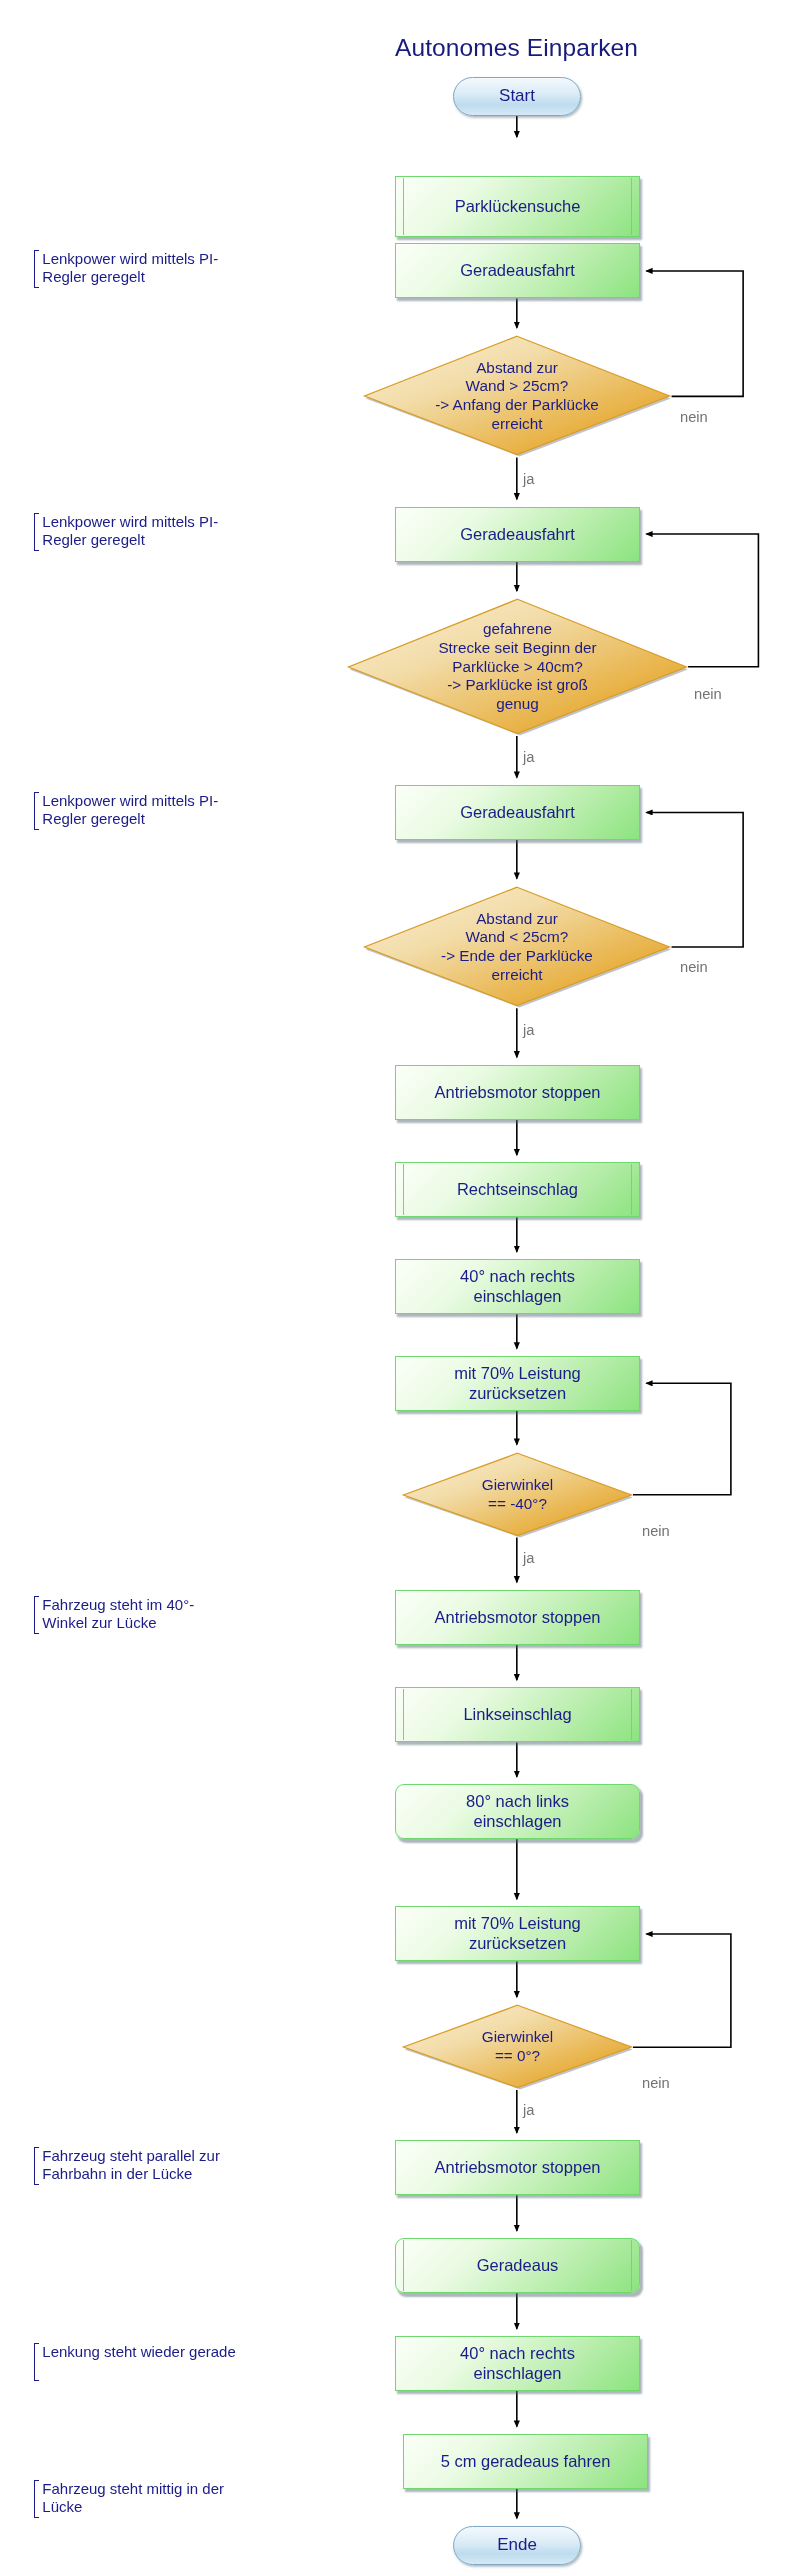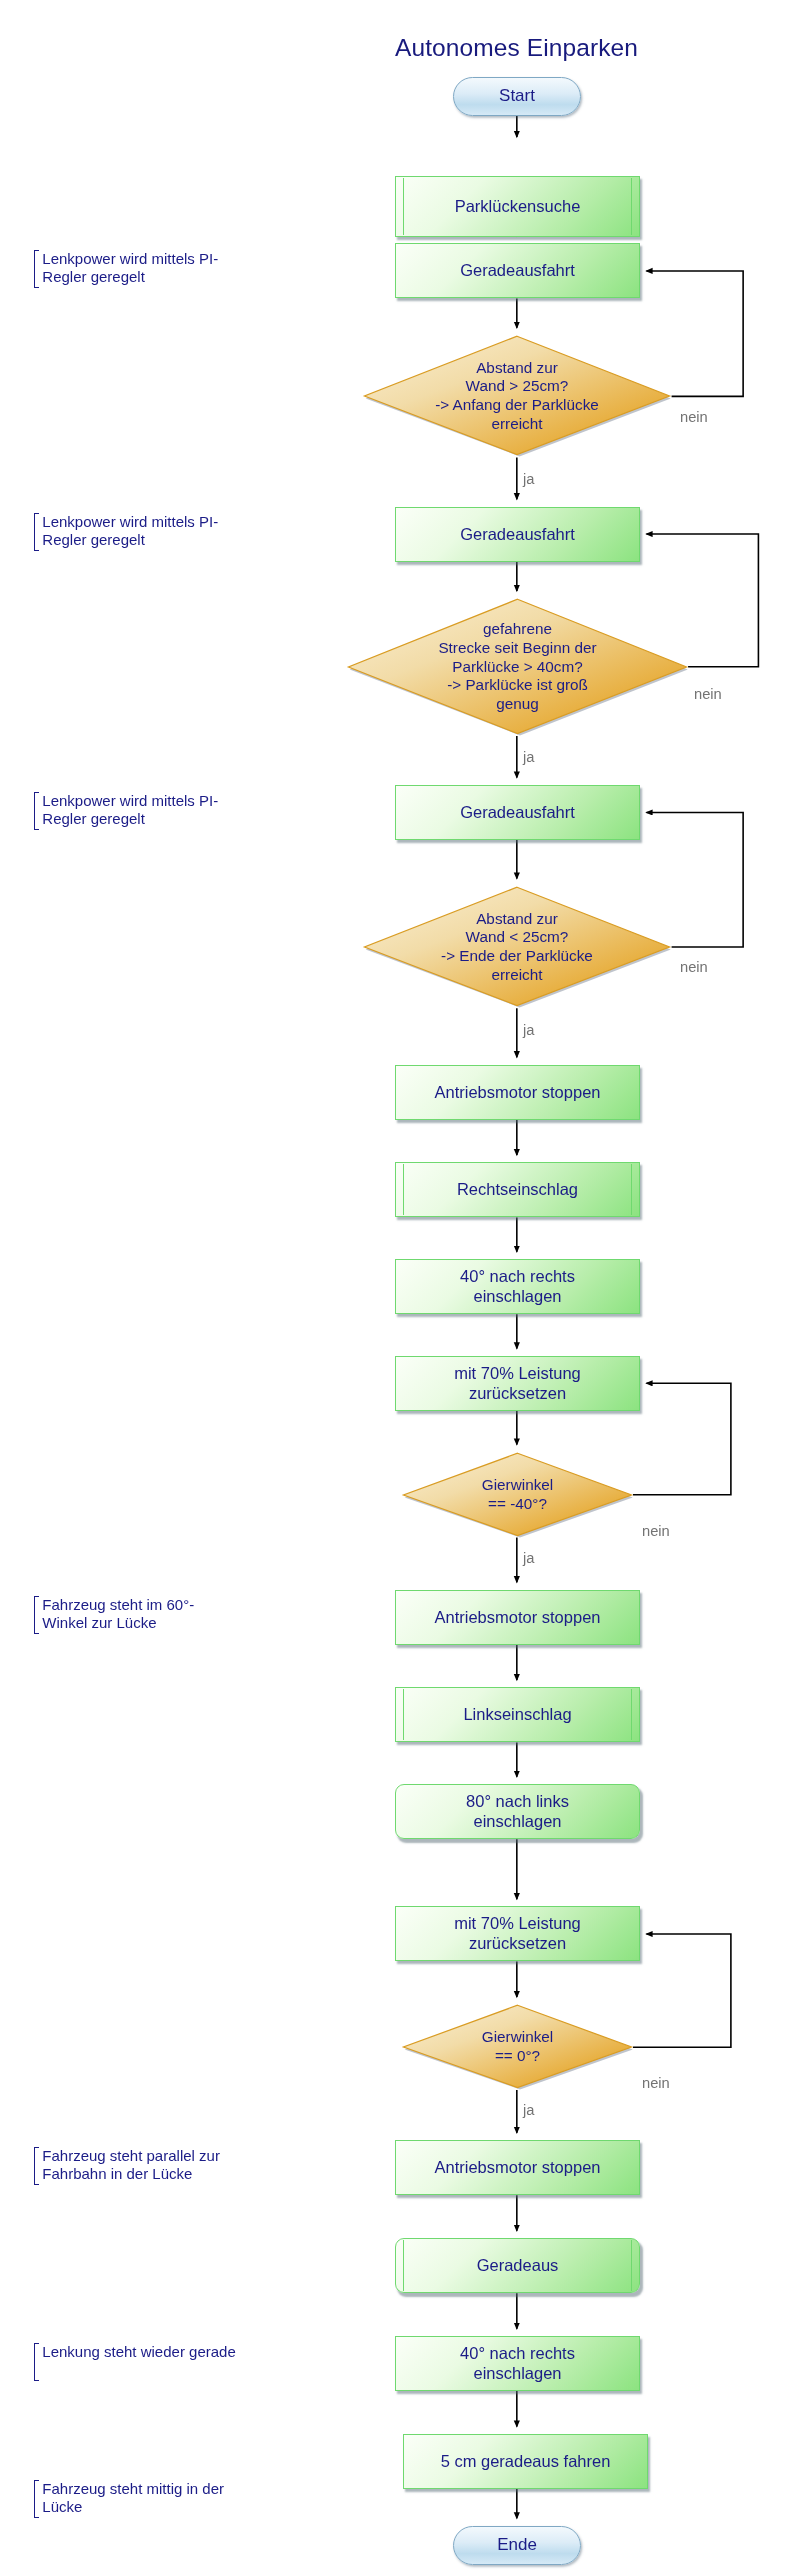--- a/index.html
+++ b/index.html
@@ -279,20 +279,20 @@
       <div class="edge-label" style="left: 680px; top: 942px;">nein</div>
       <div class="edge-label" style="left: 523px; top: 1533px;">ja</div>
       <div class="edge-label" style="left: 642px; top: 1506px;">nein</div>
       <div class="edge-label" style="left: 523px; top: 2085px;">ja</div>
       <div class="edge-label" style="left: 642px; top: 2058px;">nein</div>
     </div>
   <div id="notes">
       <div class="annotation" style="left: 34px; top: 233px; width: 202px; min-height: 38px;">Lenkpower wird mittels PI-Regler geregelt</div>
       <div class="annotation" style="left: 34px; top: 496px; width: 202px; min-height: 38px;">Lenkpower wird mittels PI-Regler geregelt</div>
       <div class="annotation" style="left: 34px; top: 775px; width: 202px; min-height: 38px;">Lenkpower wird mittels PI-Regler geregelt</div>
-      <div class="annotation" style="left: 34px; top: 1579px; width: 202px; min-height: 38px;">Fahrzeug steht im 60°-Winkel zur Lücke</div>
+      <div class="annotation" style="left: 34px; top: 1579px; width: 202px; min-height: 38px;">Fahrzeug steht im 40°-Winkel zur Lücke</div>
       <div class="annotation" style="left: 34px; top: 2130px; width: 202px; min-height: 38px;">Fahrzeug steht parallel zur Fahrbahn in der Lücke</div>
       <div class="annotation" style="left: 34px; top: 2326px; width: 202px; min-height: 38px;">Lenkung steht wieder gerade</div>
       <div class="annotation" style="left: 34px; top: 2424px; width: 202px; min-height: 38px; margin-top: 39px;">Fahrzeug steht mittig in der Lücke</div>
     </div>
 
 </div>
 
 
 </body></html>

